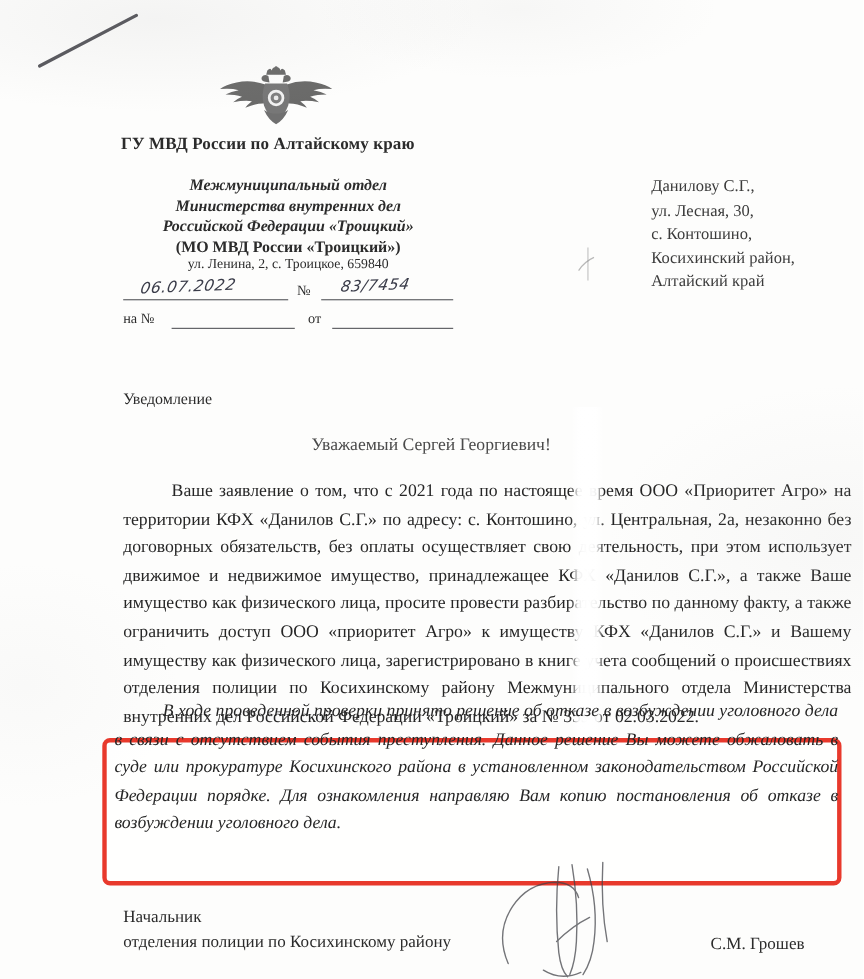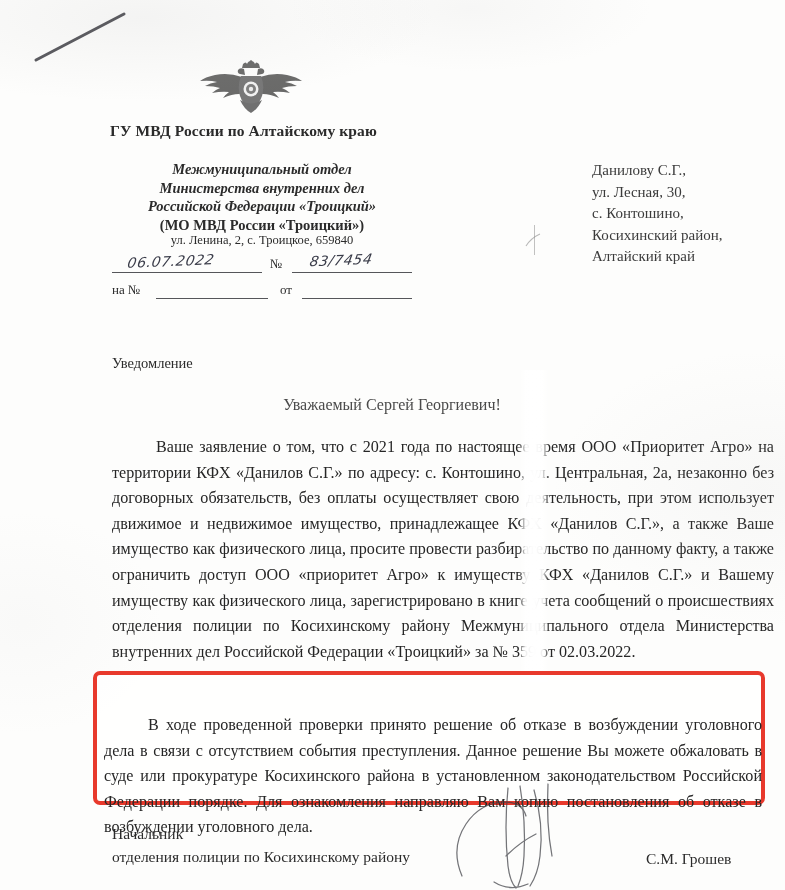--- a/index.html
+++ b/index.html
@@ -180,24 +180,25 @@
     width: 662px;
     font-size: 16.1px;
     line-height: 25.6px;
     text-align: justify;
     text-align-last: left;
     color: #262626;
     z-index: 2;
   }
   #para-1 { top: 434px; }
   #para-2 {
-    top: 712px;
+    top: 634px;
     left: 104px;
     width: 658px;
     z-index: 6;
+    font-style: italic;
   }
   .indent { display: inline-block; width: 44px; }
 
   
   .redbox {
     position: absolute;
     left: 93px;
     top: 671px;
     width: 672px;
     height: 134px;

